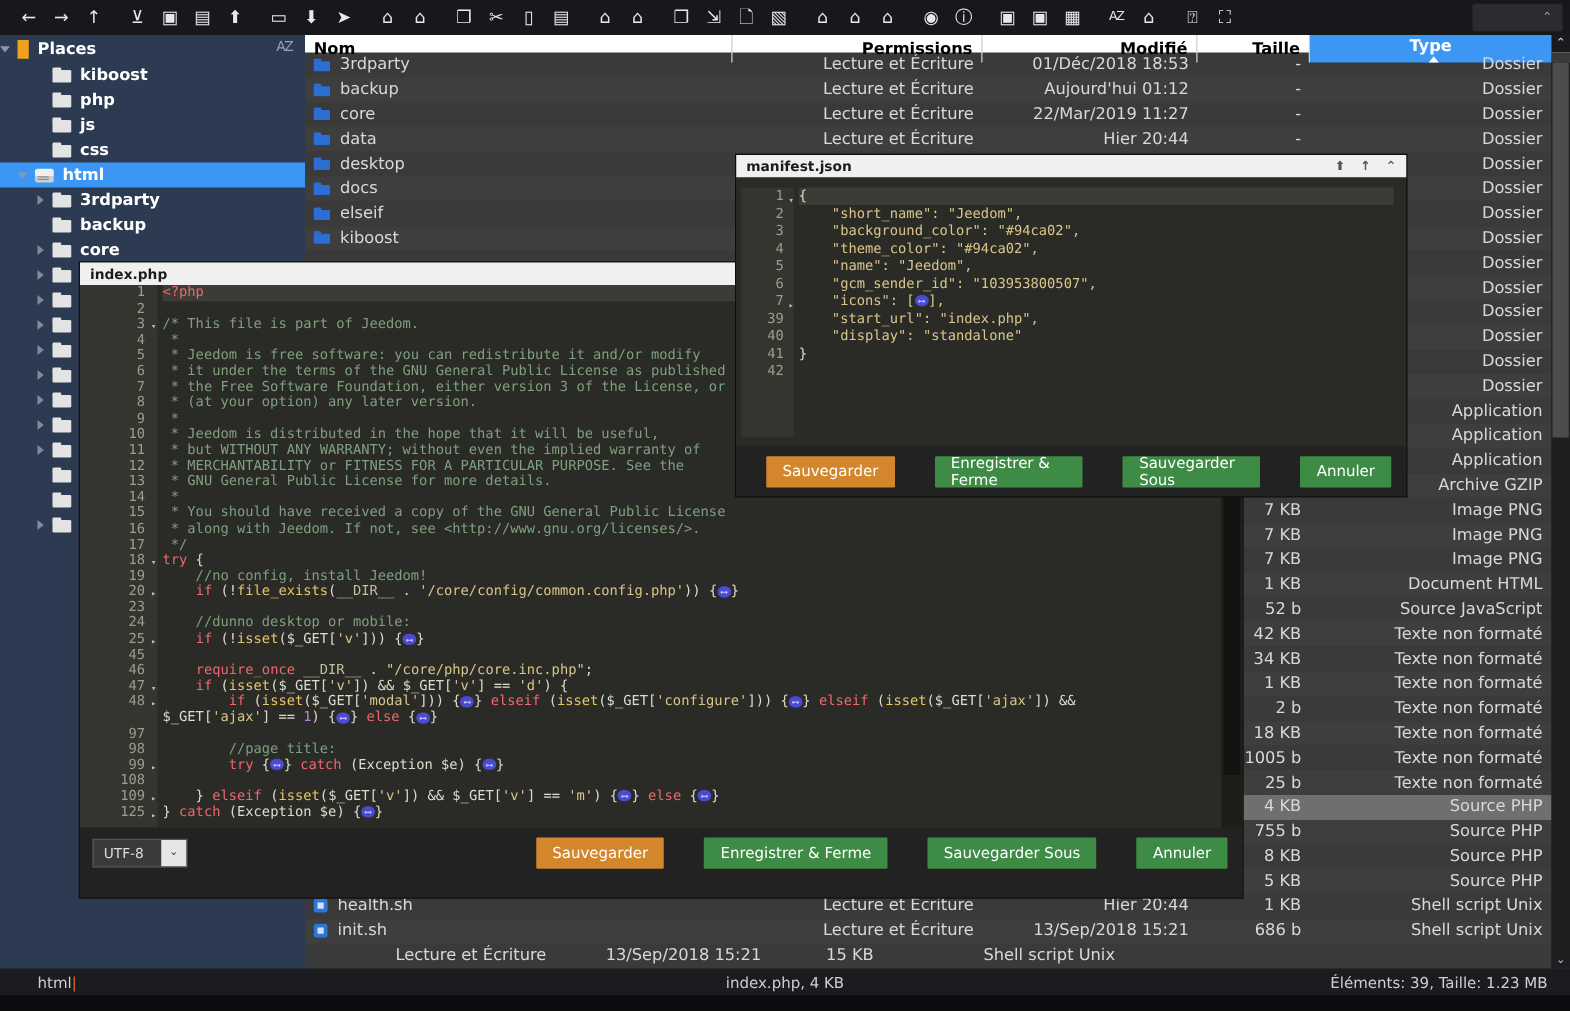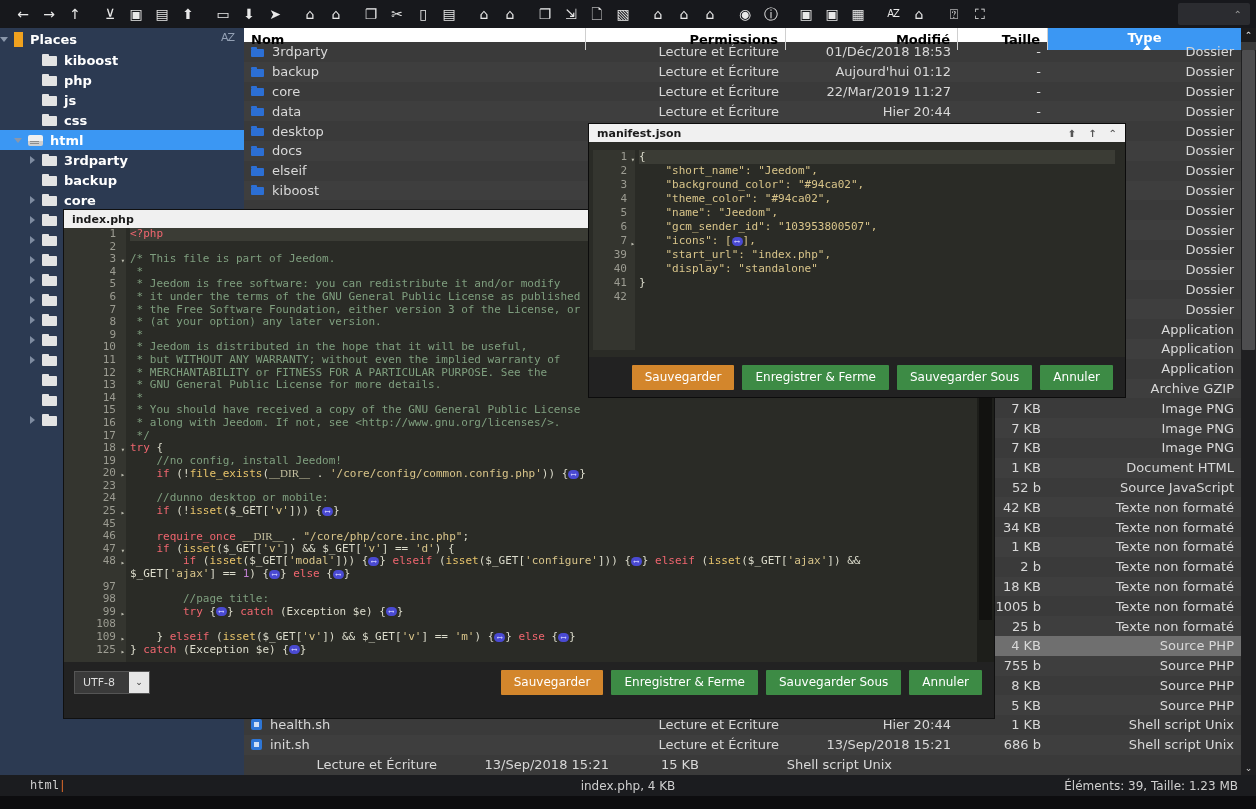--- a/index.html
+++ b/index.html
@@ -180,21 +180,21 @@
     position:absolute; left:0; width:15px; height:15px;
     color:#cfcfcf; font-size:9px; display:flex;align-items:center;justify-content:center;
   }
 
   
   #statusbar {
     position:absolute; left:0; bottom:13px; width:1256px; height:21px;
     background:#1b1c1f; color:#cfcfcf; font-size:12px;
     display:flex; align-items:center;
   }
-  #sb-left { width: 420px; padding-left:30px;font-family:Liberation Mono, monospace; }
+  #sb-left { width: 420px; padding-left:30px; }
   #sb-left .cursor { color:#e06c2b; }
   #sb-mid { flex:1; text-align:center; }
   #sb-right { width: 420px; text-align:right; padding-right:18px; }
   #bottombar {
     position:absolute;left:0;bottom:0;width:1256px;height:13px;background:#0d0d0f;
   }
 
   
   #editor {
     position:absolute; left: 64px; top: 210px;
@@ -229,21 +229,21 @@
     font-size:11px; line-height:12.6px; color:#dcdccc;
     white-space:pre; padding-left:4px;
   }
   .cl { height:12.6px; }
   .cl.cur { background:#3b3c35; }
   .c-cmt { color:#7f9f7f; }
   .c-kw  { color:#f0666f; }
   .c-fn  { color:#e8c46a; }
   .c-str { color:#d9c58a; }
   .c-var { color:#dcdccc; }
-  .c-const { color:#c3bf9f;font-family:Liberation Serif, serif; }
+  .c-const { color:#c3bf9f; }
   .c-num { color:#c080d0; }
   .c-plain { color:#dcdccc; }
   .fold-pill {
     display:inline-block; background:#4a4ad2; color:#cfcfff;
     border-radius:6px; padding:0 3px; font-size:8px; line-height:9px;
     vertical-align:middle;
   }
   #ed-vscroll {
     position:absolute; right:0; top:18px; width:17px; height:450px;
     background:#1d1e1a;
@@ -264,21 +264,21 @@
     border:1px solid #555; display:flex;align-items:center;
     color:#ddd; font-size:11px; padding-left:8px; position:relative;
   }
   .enc-select .arrow {
     position:absolute;right:0;top:0;width:20px;height:21px;background:#e6e6e6;
     color:#333;font-size:9px;display:flex;align-items:center;justify-content:center;
   }
   .btnrow { margin-left:auto; display:flex; gap:8px; padding-right:12px; }
   .btn {
     height:25px; padding:0 13px; display:flex;align-items:center;justify-content:center;
-    color:#fff; font-size:12px; border-radius:1px; cursor:default;
+    color:#fff; font-size:12px; border-radius:1px; cursor:default;margin-left:24px;
   }
   .btn.orange { background:#d3862c; }
   .btn.green  { background:#3d8b45; }
 
   
   #manifest {
     position:absolute; left: 589px; top: 124px;
     width: 536px; height: 273px;
     background:#222222;
     box-shadow: 0 0 0 1px #0c0c0c;

